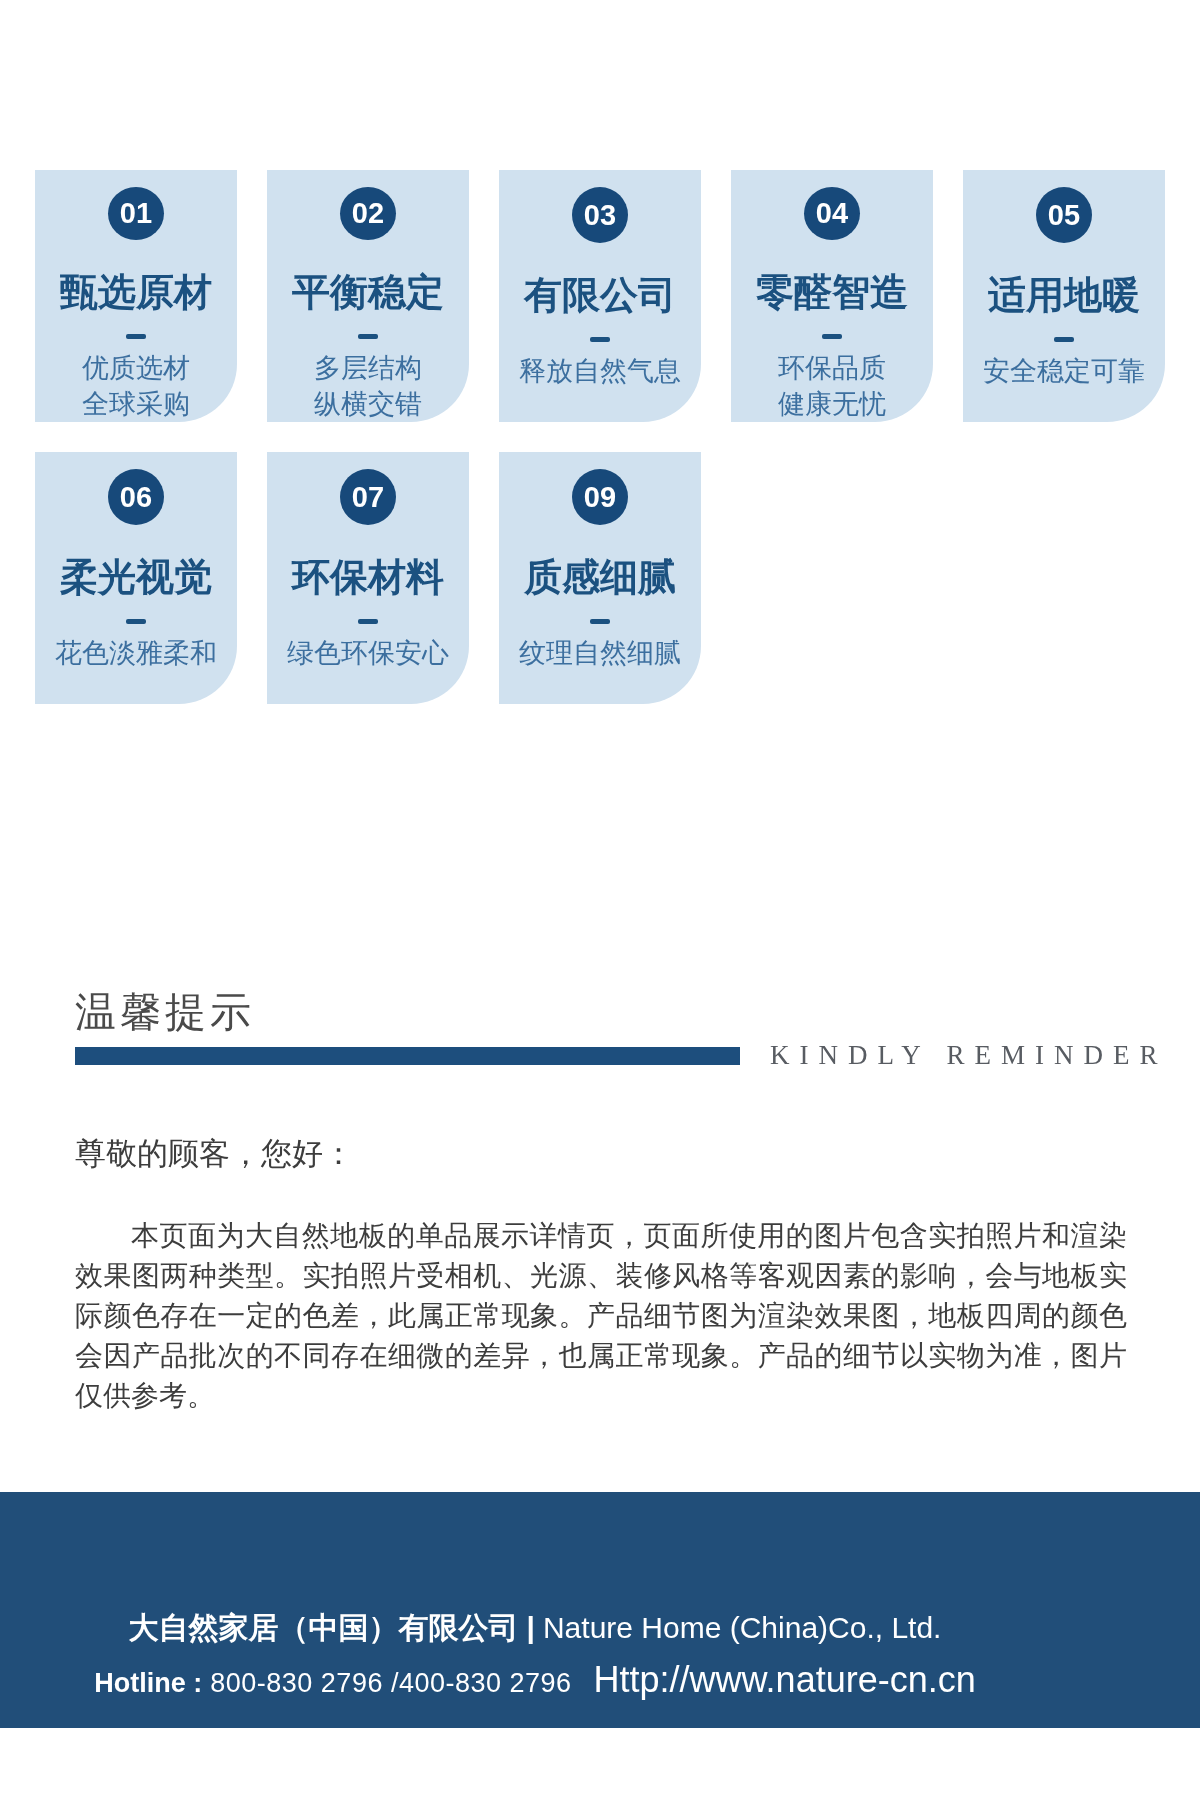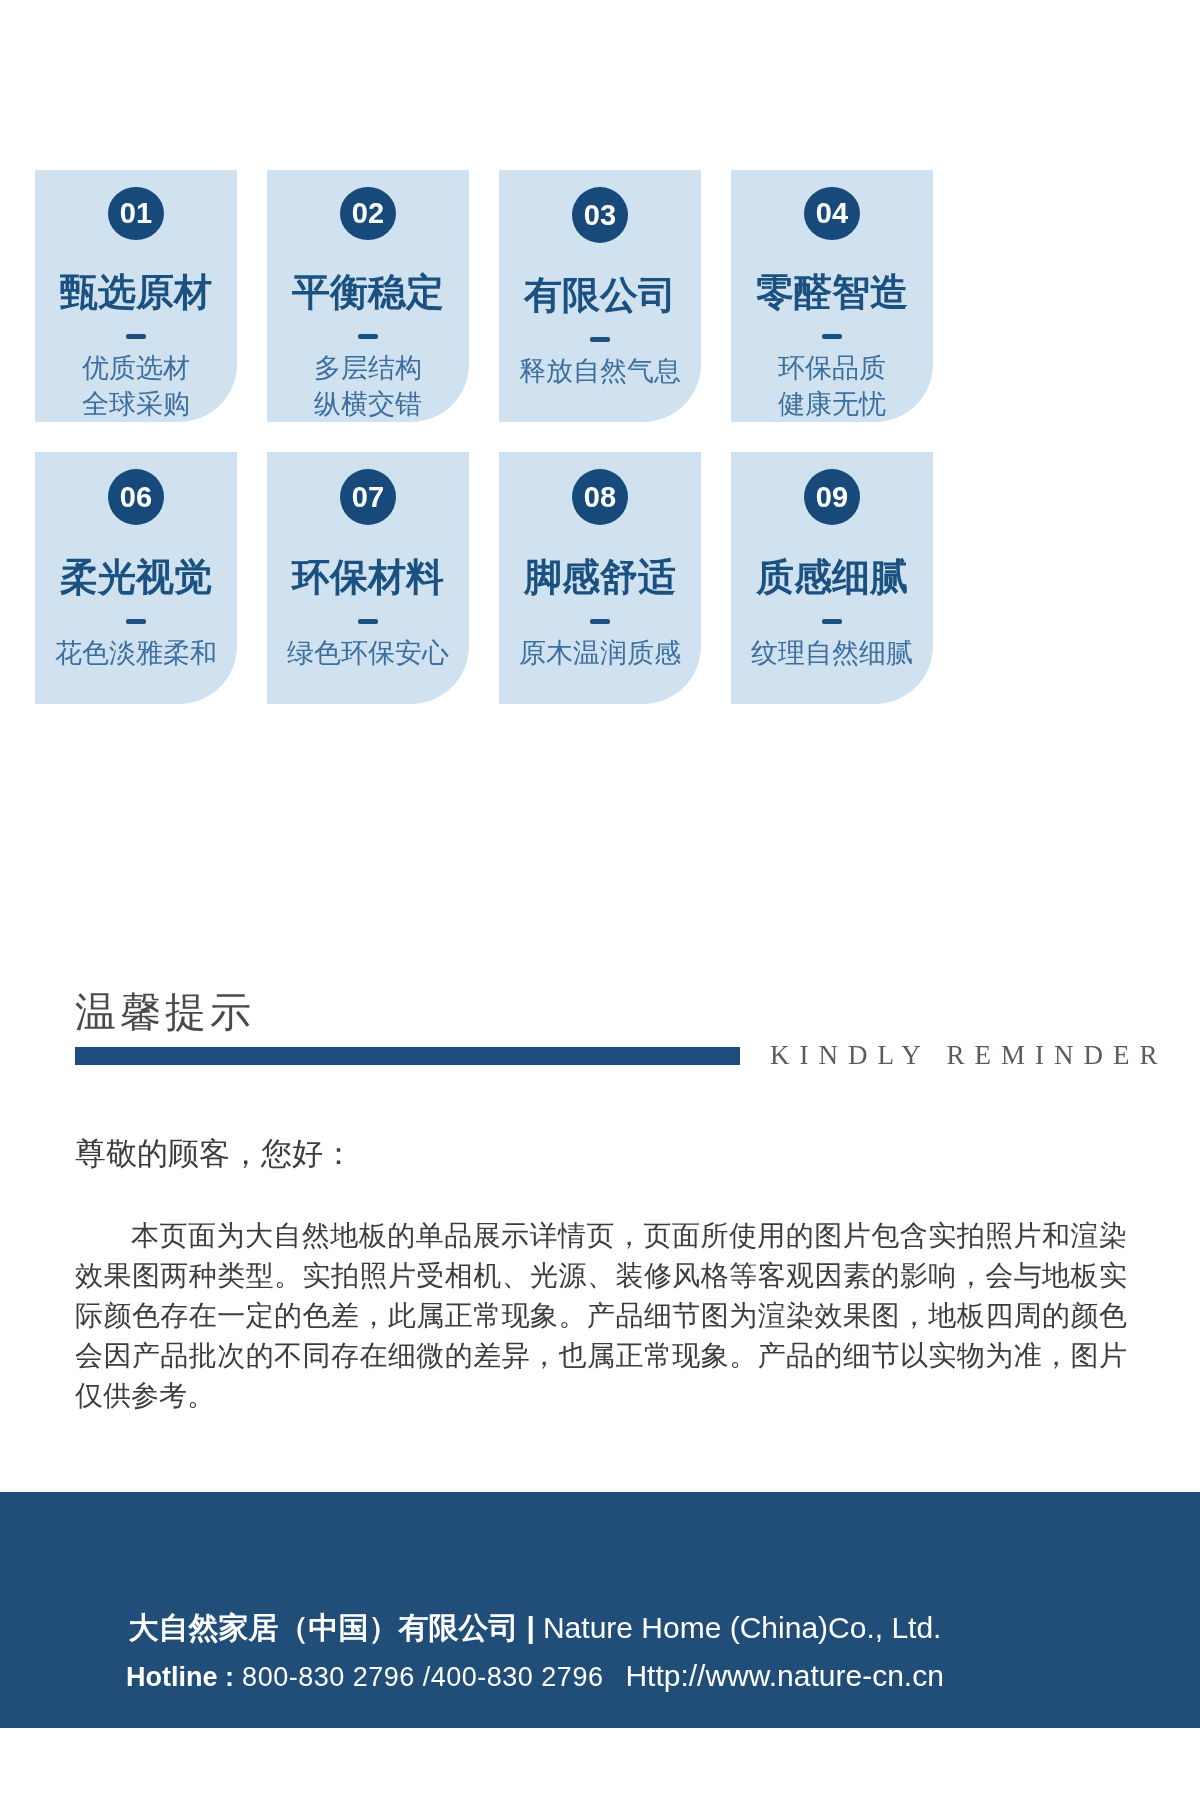--- a/index.html
+++ b/index.html
@@ -102,21 +102,21 @@
     width:1070px;
     text-align:center;color:#fff;
   }
   .company-line{font-size:30px;white-space:nowrap;}
   .company-cn{font-weight:bold;}
   .company-sep{font-weight:bold;padding:0 8px;}
   .company-en{font-weight:normal;}
   .hotline-line{margin-top:10px;font-size:27px;white-space:nowrap;}
   .hotline-label{font-weight:bold;}
   .hotline-numbers{font-weight:normal;letter-spacing:0.5px;}
-  .website{font-weight:normal;font-size:30px;padding-left:22px;}
+  .website{font-weight:normal;font-size:36px;padding-left:22px;}
 </style>
 </head>
 <body>
 
 <div class="rows">
     <div class="card-row">
       <div class="card">
         <div class="num">01</div>
         <div class="card-title">甄选原材</div>
         <div class="dash"></div>
@@ -144,44 +144,44 @@
       </div>
       <div class="card">
         <div class="num">04</div>
         <div class="card-title">零醛智造</div>
         <div class="dash"></div>
         <div class="desc">
           <div>环保品质</div>
           <div>健康无忧</div>
         </div>
       </div>
+      <div class="card">
+        <div class="num">05</div>
+        <div class="card-title">适用地暖</div>
+        <div class="dash"></div>
+        <div class="desc">
+          <div>安全稳定可靠</div>
+        </div>
+      </div>
     </div>
     <div class="card-row">
       <div class="card">
         <div class="num">06</div>
         <div class="card-title">柔光视觉</div>
         <div class="dash"></div>
         <div class="desc">
           <div>花色淡雅柔和</div>
         </div>
       </div>
       <div class="card">
         <div class="num">07</div>
         <div class="card-title">环保材料</div>
         <div class="dash"></div>
         <div class="desc">
           <div>绿色环保安心</div>
-        </div>
-      </div>
-      <div class="card">
-        <div class="num">08</div>
-        <div class="card-title">脚感舒适</div>
-        <div class="dash"></div>
-        <div class="desc">
-          <div>原木温润质感</div>
         </div>
       </div>
       <div class="card">
         <div class="num">09</div>
         <div class="card-title">质感细腻</div>
         <div class="dash"></div>
         <div class="desc">
           <div>纹理自然细腻</div>
         </div>
       </div>

